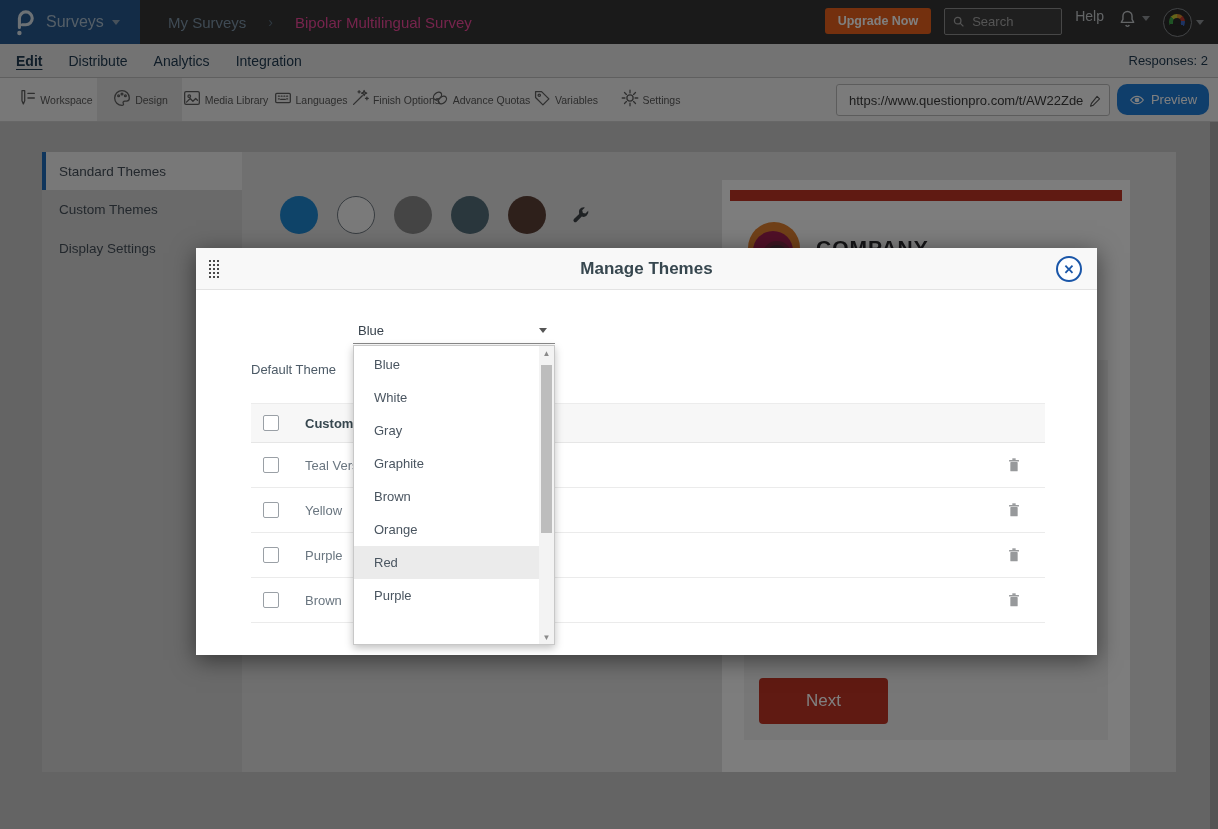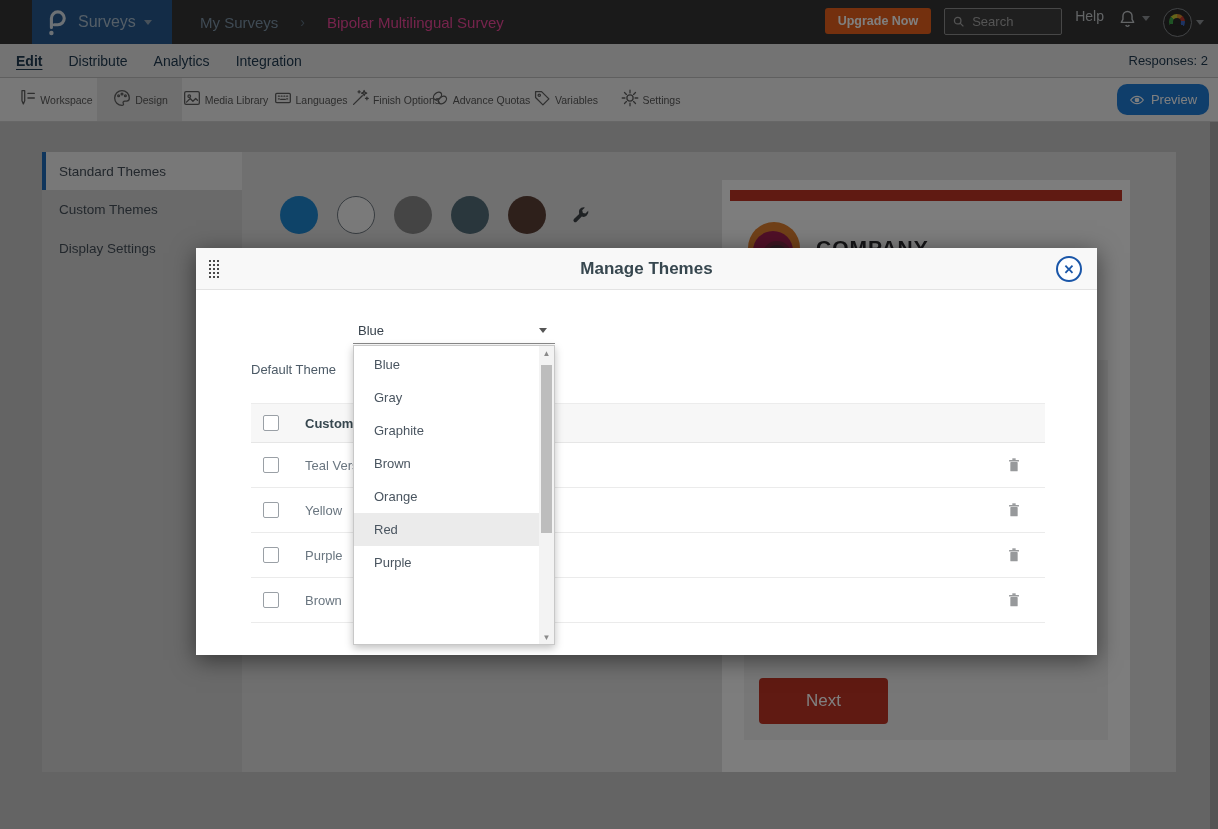--- a/index.html
+++ b/index.html
@@ -1,20 +1,20 @@
 <!DOCTYPE html>
 <html><head>
 <meta charset="utf-8">
 <style>
   html,body{margin:0;padding:0;background:#888;}
   *{box-sizing:border-box;font-family:"Liberation Sans",sans-serif;}
   #screen{position:relative;width:1218px;height:829px;overflow:hidden;background:#C9C9C9;}
 
   
-  .header{position:absolute;left:0;top:0;width:1218px;height:44px;background:#343434;display:flex;align-items:center;padding-left:32px;}
+  .header{position:absolute;left:0;top:0;width:1218px;height:44px;background:#343434;display:flex;align-items:center;}
   .logo-sec{width:140px;height:44px;background:#26588E;display:flex;align-items:center;padding-left:13px;flex:0 0 auto;}
   .logo-mark{margin-right:11px;display:flex;}
   .product{color:#A9BDCE;font-size:16px;margin-right:8px;}
   .caret{width:0;height:0;border-left:4px solid transparent;border-right:4px solid transparent;border-top:5px solid #8FA3B5;display:inline-block;}
   .crumbs{display:flex;align-items:center;margin-left:28px;gap:22px;}
   .crumb-parent{color:#7E95A8;font-size:15px;}
   .crumb-sep{color:#5E7180;font-size:14px;}
   .crumb-cur{color:#ec4899;font-size:15px;}
   .hdr-right{margin-left:auto;display:flex;align-items:flex-start;gap:13px;padding-right:14px;}
   .upgrade{background:#E8611C;color:#FFF;font-size:12.5px;font-weight:bold;border:none;border-radius:3px;padding:6px 13px;height:26px;}
@@ -211,20 +211,28 @@
       <span class="tlabel">Variables</span>
     </div>
     <div class="tool">
       <span><svg width="22" height="22" viewBox="0 0 24 24">
             <circle cx="12" cy="12" r="3.4"></circle>
             <path d="M12 3.5v3M12 17.5v3M3.5 12h3M17.5 12h3M6 6l2.1 2.1M15.9 15.9L18 18M18 6l-2.1 2.1M8.1 15.9L6 18"></path>
           </svg></span>
       <span class="tlabel">Settings</span>
     </div>
   </div>
+  <div class="urlbox">
+    <input readonly="" value="https://www.questionpro.com/t/AW22Zde" style="">
+    <span style="display:flex;">
+      <svg width="15" height="15" viewBox="0 0 24 24" fill="none" stroke="#555" stroke-width="1.8" stroke-linejoin="round">
+          <path d="M14.5 5.5l4 4L8.5 19.5 4 21l1.5-4.5z"></path>
+        </svg>
+    </span>
+  </div>
   <button class="preview-btn">
     <span style="display:flex;">
       <svg width="16" height="16" viewBox="0 0 24 24" fill="none" stroke="#FFF" stroke-width="1.8">
           <path d="M2.5 12S6.5 6.5 12 6.5 21.5 12 21.5 12 17.5 17.5 12 17.5 2.5 12 2.5 12z"></path>
           <circle cx="12" cy="12" r="2.6" fill="#FFF"></circle>
         </svg>
     </span>
     <span>Preview</span>
   </button>
 
@@ -346,20 +354,21 @@
               <rect x="4.5" y="5.5" width="15" height="2.4" rx="0.6" fill="#97999B"></rect>
               <rect x="9.5" y="3" width="5" height="2.4" fill="#97999B"></rect>
             </svg>
           </span>
       </div>
     </div>
 
     <div class="dropdown">
       <div class="dd-list">
         <div class="dd-item">Blue</div>
+        <div class="dd-item">White</div>
         <div class="dd-item">Gray</div>
         <div class="dd-item">Graphite</div>
         <div class="dd-item">Brown</div>
         <div class="dd-item">Orange</div>
         <div class="dd-item hl">Red</div>
         <div class="dd-item">Purple</div>
       </div>
       <div class="dd-scroll">
         <span class="dd-arrow up">▲</span>
         <span class="dd-thumb"></span>

